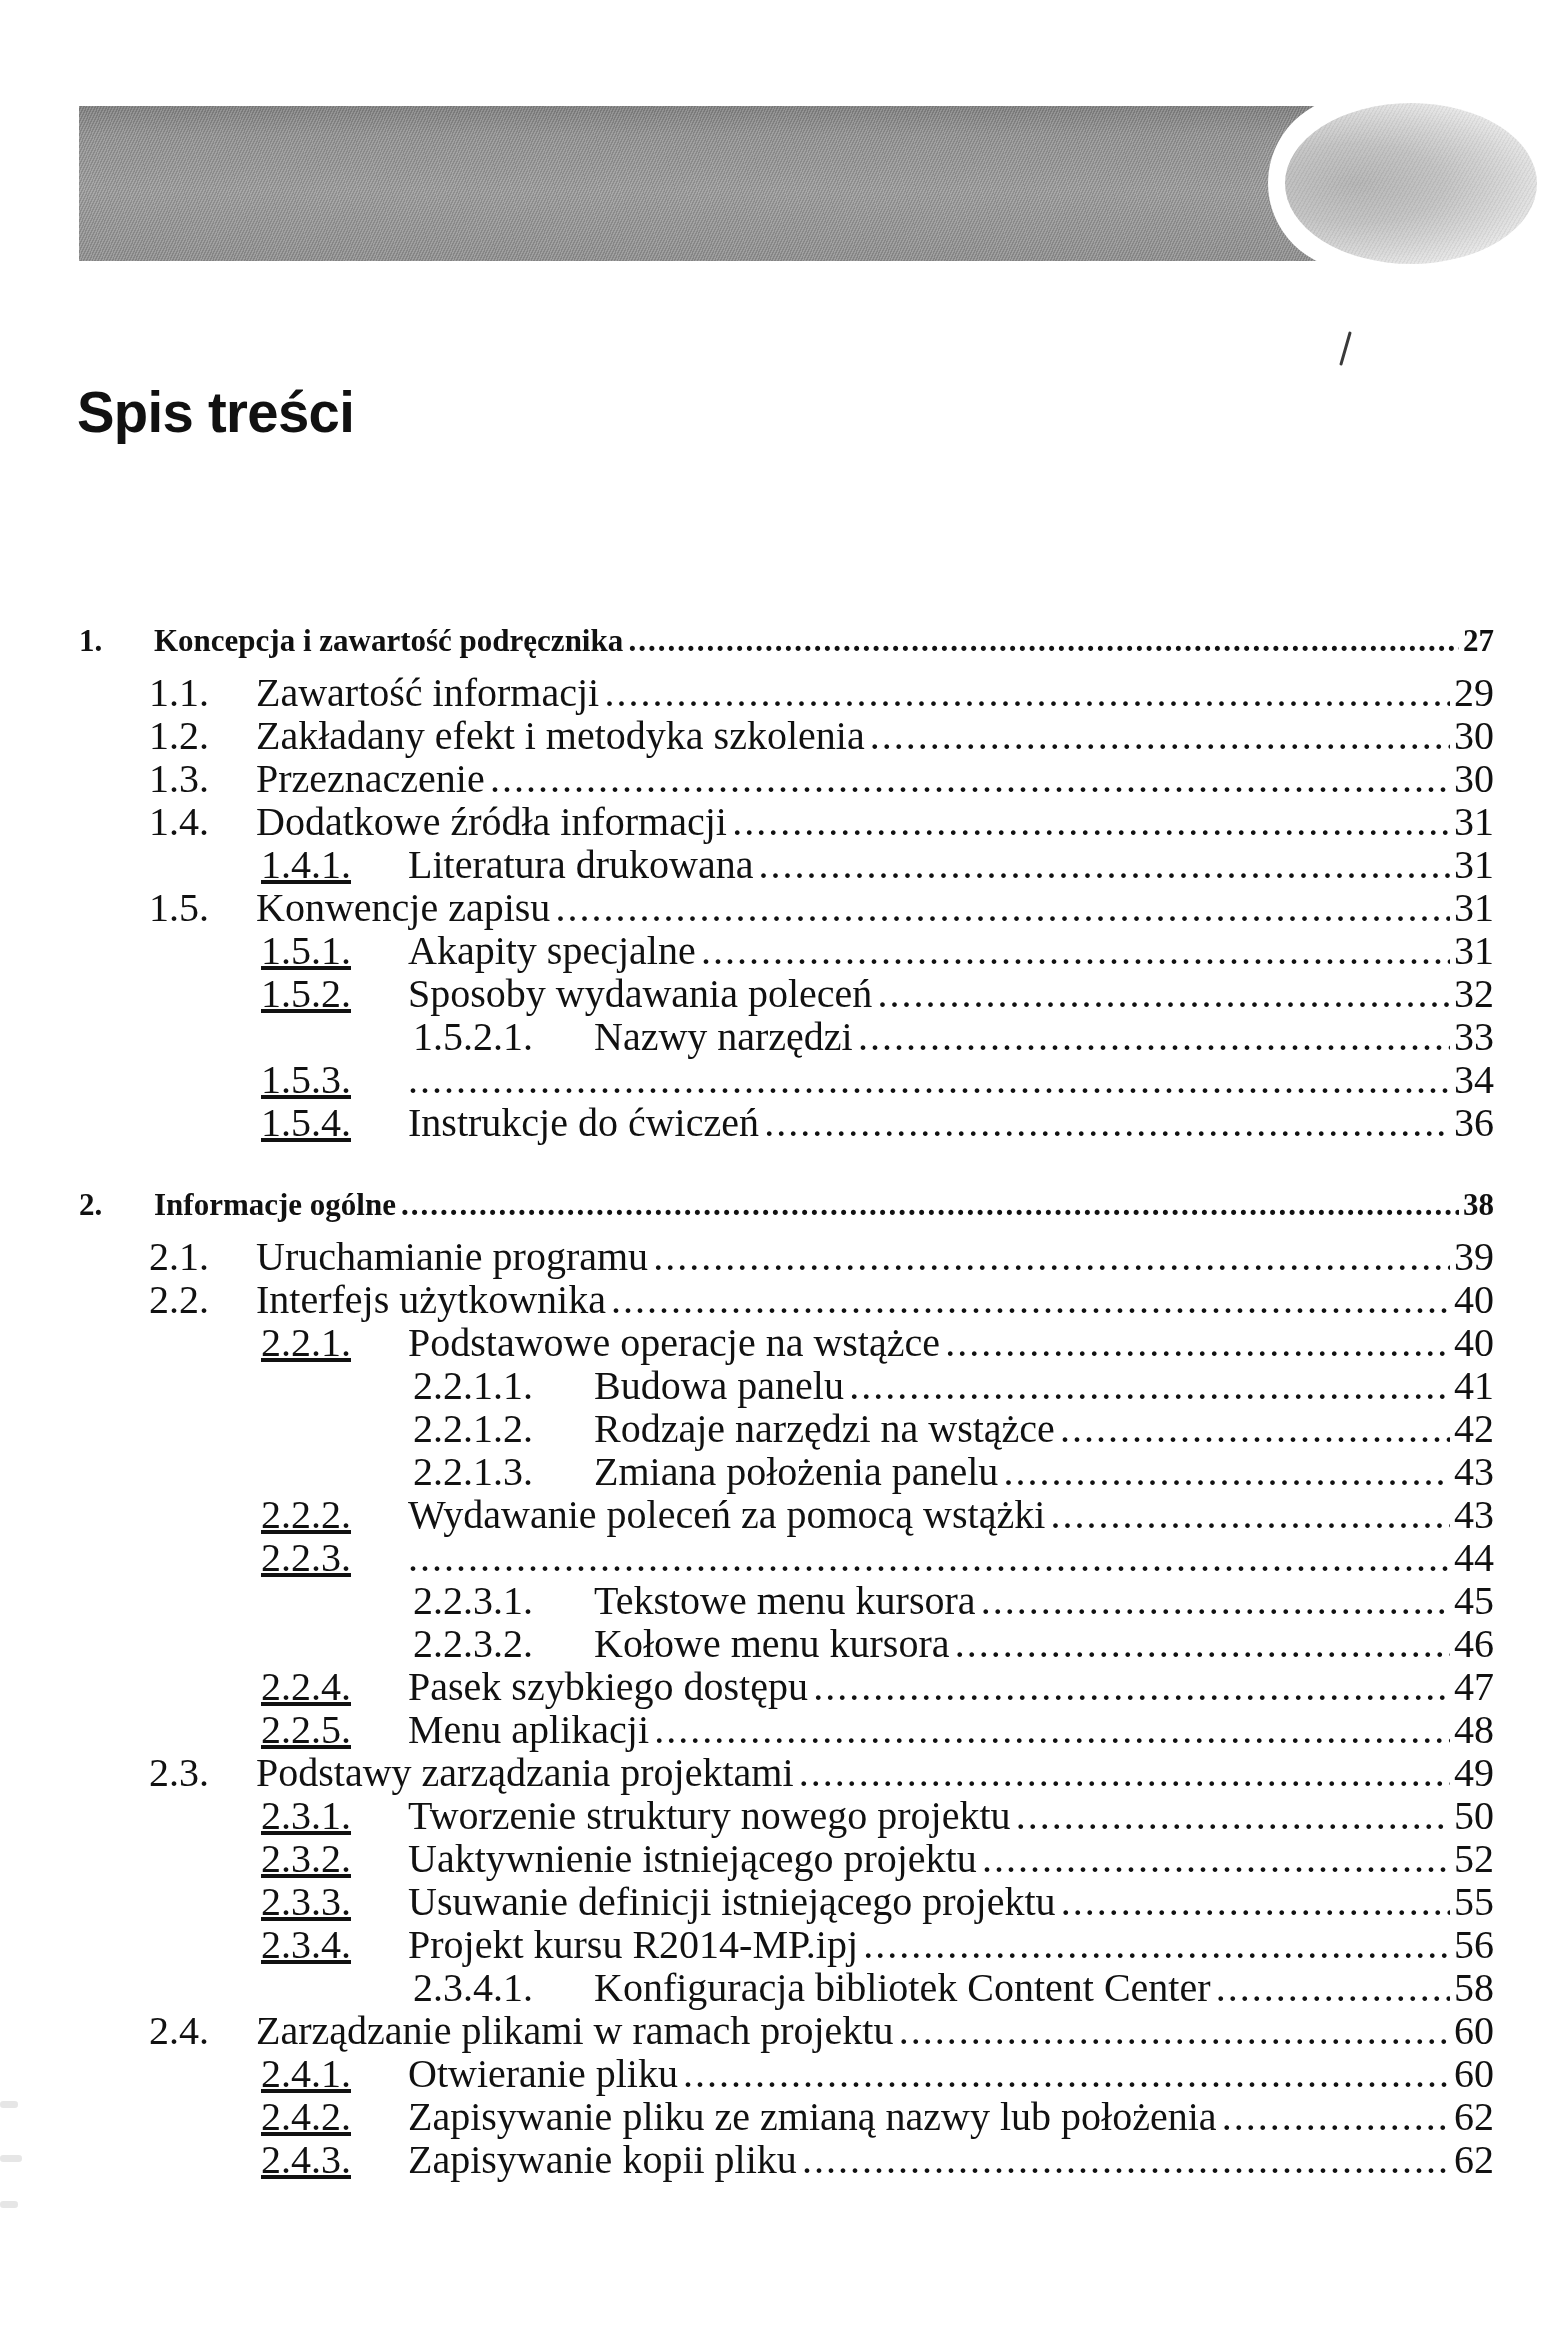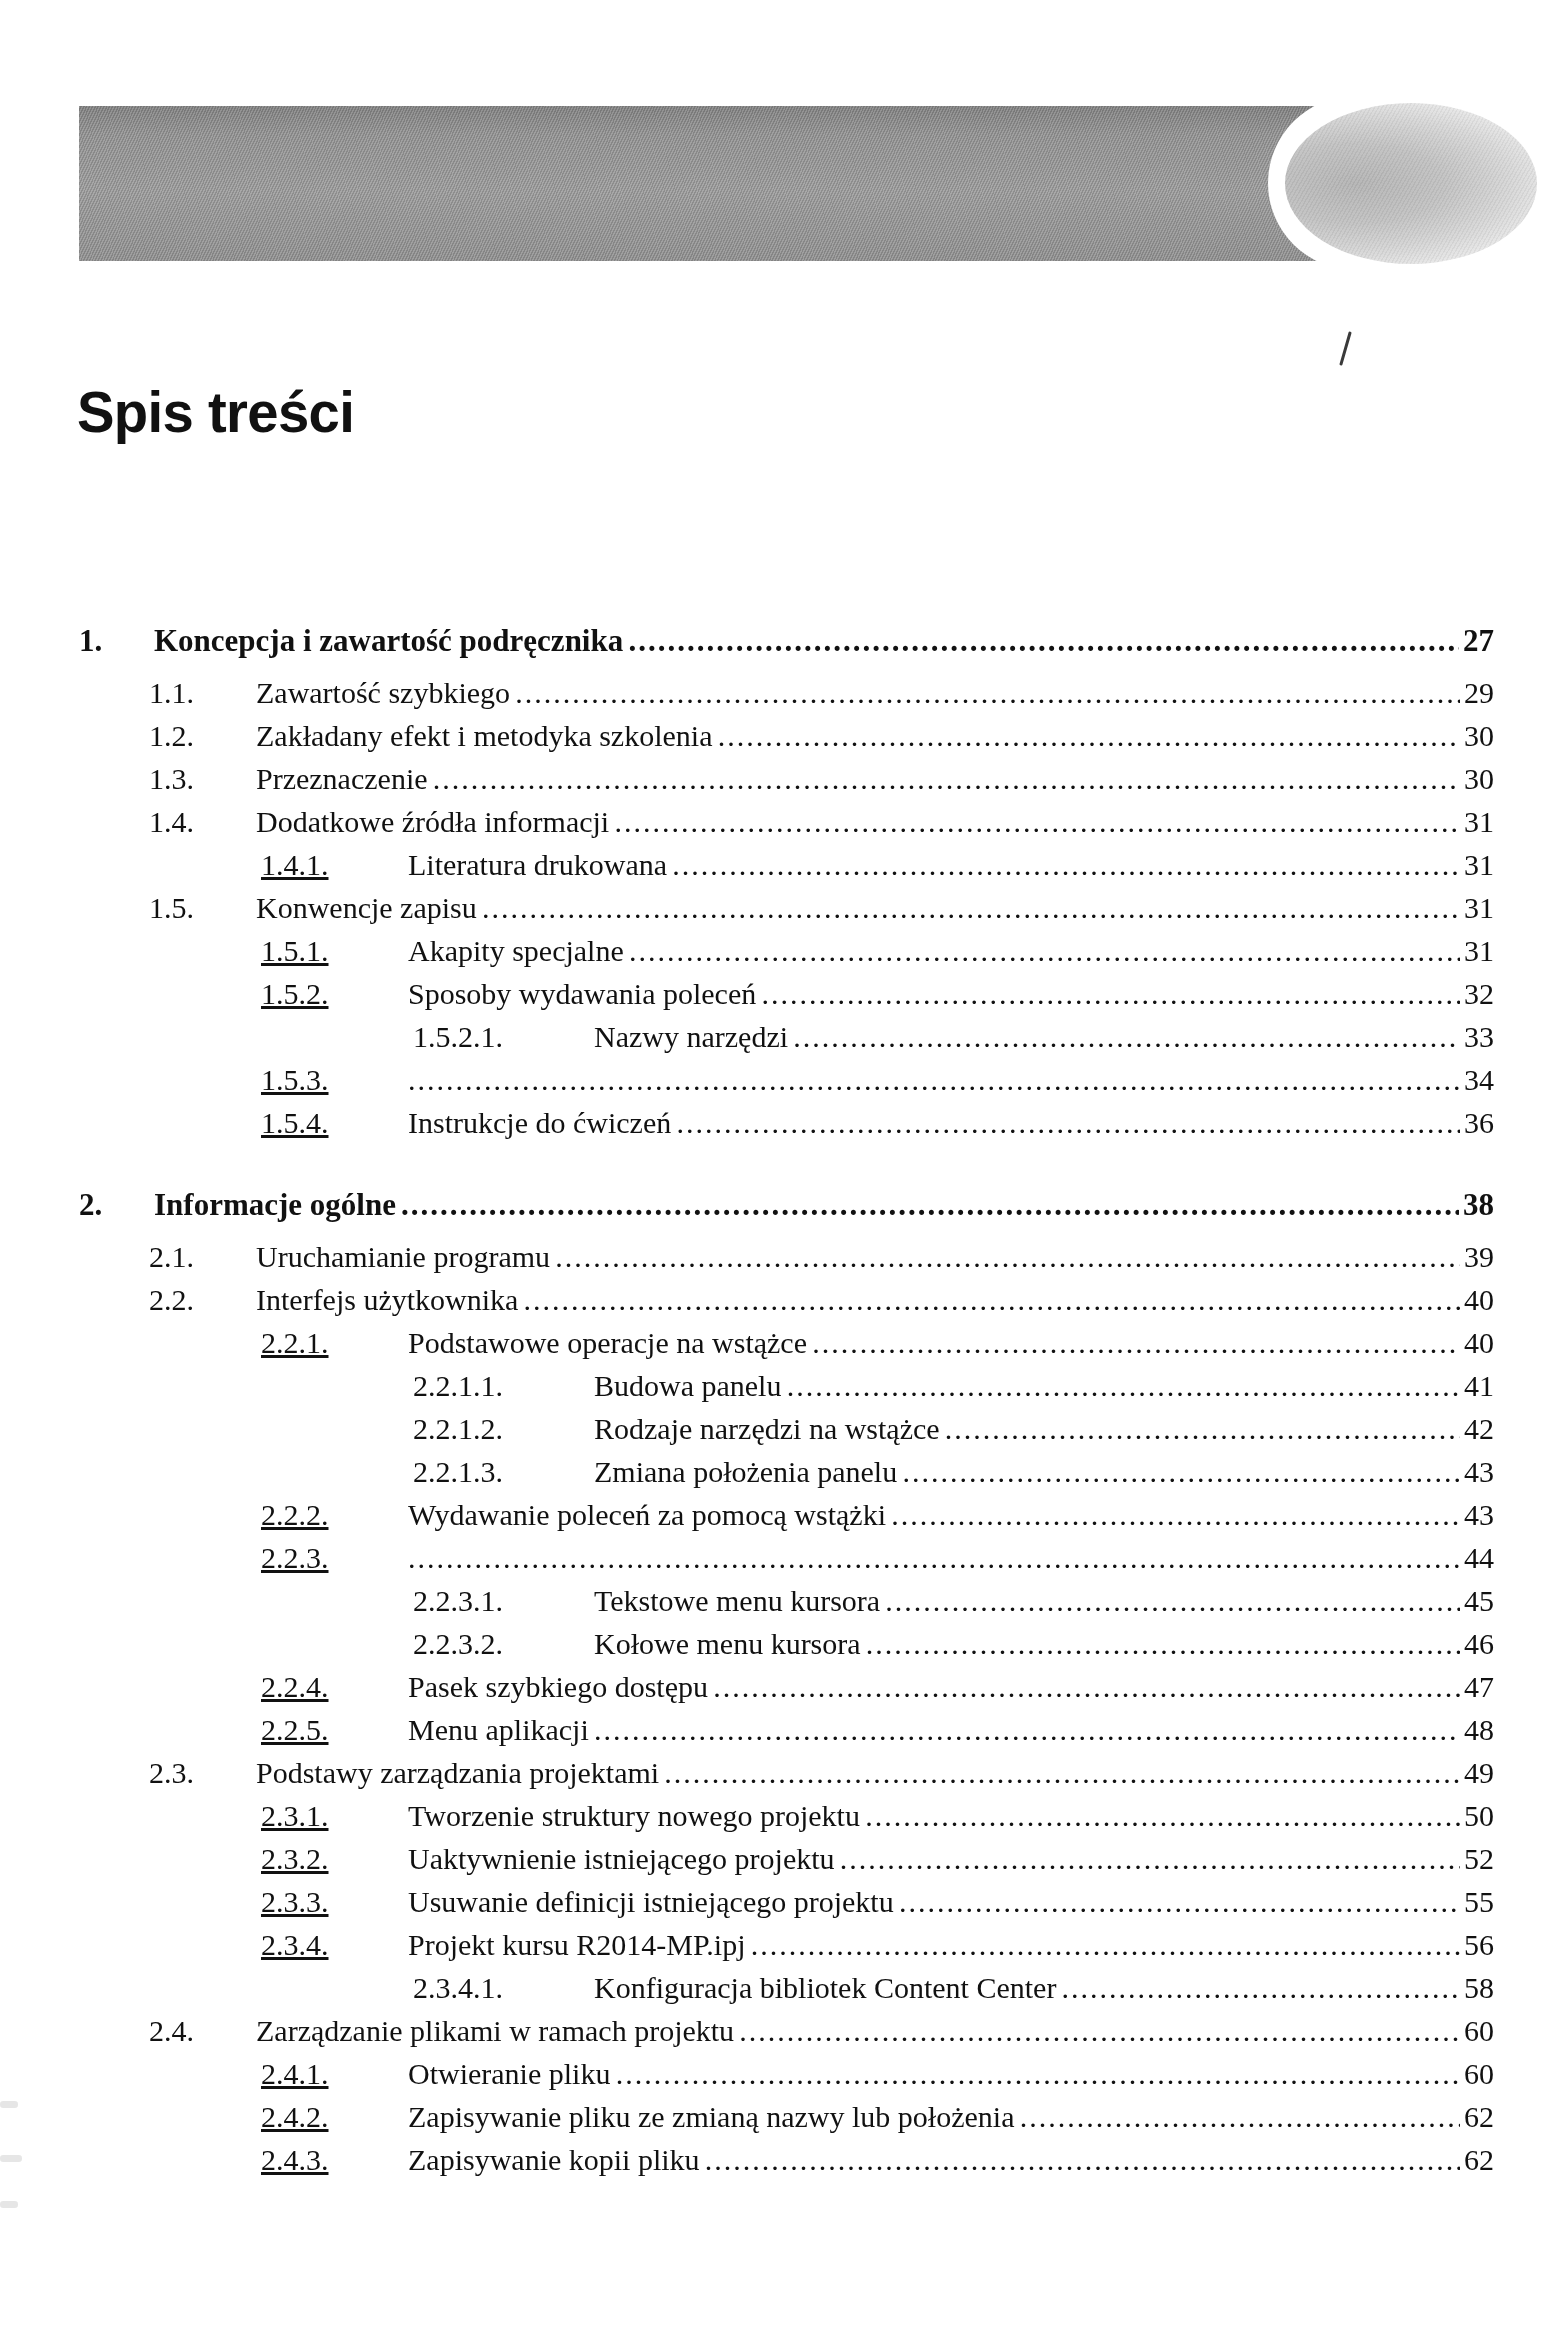--- a/index.html
+++ b/index.html
@@ -99,21 +99,21 @@
     position: absolute;
     left: 79px;
     top: 619px;
     width: 1415px;
   }
   .row {
     display: flex;
     align-items: baseline;
     height: 43px;
     line-height: 43px;
-    font-size: 30px;
+    font-size: 40px;
     white-space: nowrap;
   }
   .row.lvl1 { font-weight: bold; font-size: 31px; margin-top: 39px; margin-bottom: 9.2px; }
   .row.lvl1:first-child { margin-top: 0; }
   .row.lvl2 { padding-left: 70px; }
   .row.lvl3 { padding-left: 182px; }
   .row.lvl4 { padding-left: 334px; }
   .row.lvl1 .num { flex: 0 0 75px; }
   .row.lvl2 .num { flex: 0 0 107px; }
   .row.lvl3 .num { flex: 0 0 147px; text-decoration: underline; }
@@ -147,21 +147,21 @@
 
   <div class="toc">
       <div class="row lvl1">
         <span class="num">1.</span>
         <span class="ttl">Koncepcja i zawartość podręcznika</span>
         <span class="dots">................................................................................................................................................................................................................................................</span>
         <span class="pg">27</span>
       </div>
       <div class="row lvl2">
         <span class="num">1.1.</span>
-        <span class="ttl">Zawartość szybkiego</span>
+        <span class="ttl">Zawartość informacji</span>
         <span class="dots">................................................................................................................................................................................................................................................</span>
         <span class="pg">29</span>
       </div>
       <div class="row lvl2">
         <span class="num">1.2.</span>
         <span class="ttl">Zakładany efekt i metodyka szkolenia</span>
         <span class="dots">................................................................................................................................................................................................................................................</span>
         <span class="pg">30</span>
       </div>
       <div class="row lvl2">

